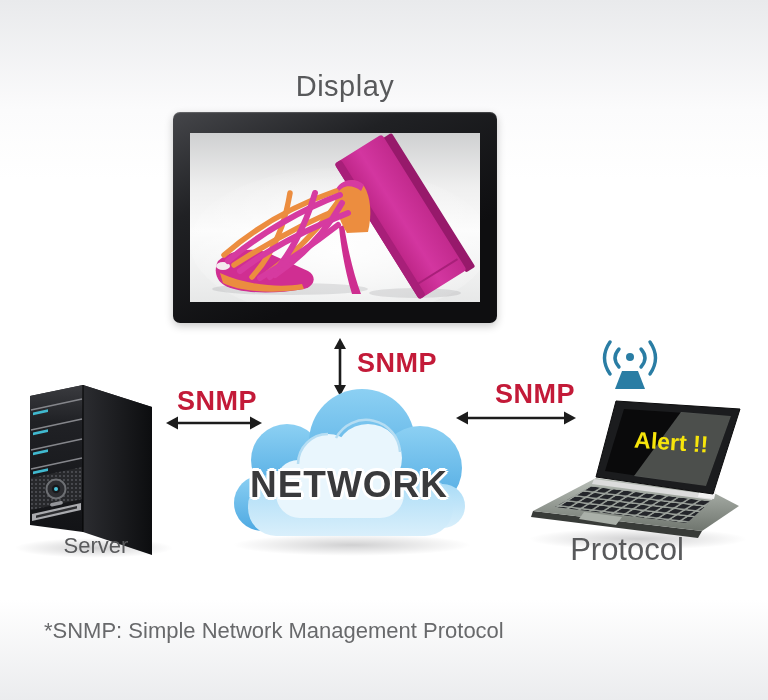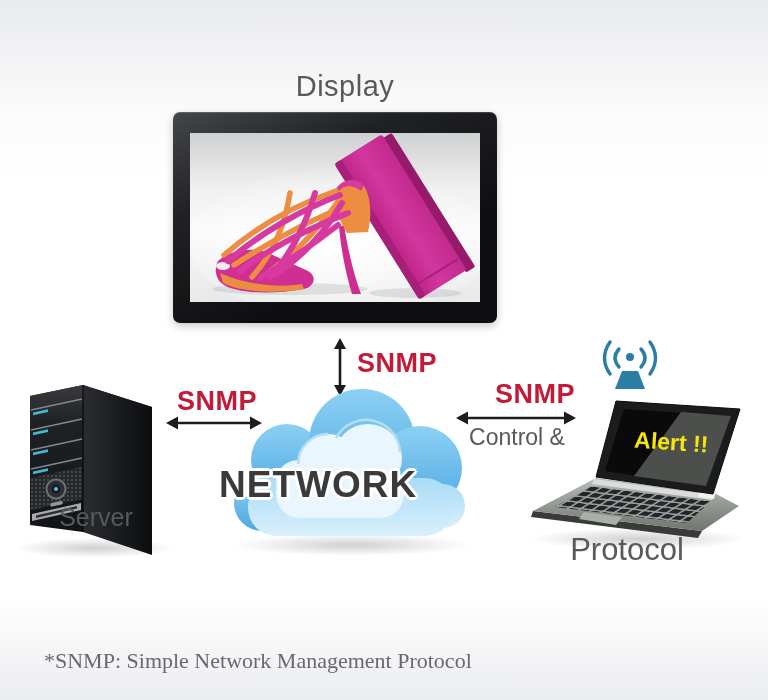--- a/index.html
+++ b/index.html
@@ -2,37 +2,37 @@
 <html><head>
 <meta charset="utf-8">
 <style>
   html,body{margin:0;padding:0;}
   body{width:768px;height:700px;overflow:hidden;font-family:"Liberation Sans",sans-serif;}
   .canvas{position:relative;width:768px;height:700px;
     background:linear-gradient(180deg,#e9eaec 0px,#fbfbfc 110px,#ffffff 180px,#ffffff 600px,#ebecee 700px);padding-left:36px;}
   .abs{position:absolute;}
   .lbl{color:#58595b;text-align:center;}
   .display-lbl{left:245px;top:70px;width:200px;font-size:29px;letter-spacing:.5px;}
-  .server-lbl{left:16px;top:503px;width:160px;font-size:25px;}
+  .server-lbl{left:16px;top:533px;width:160px;font-size:22px;}
   .manager-lbl{left:527px;top:532px;width:200px;font-size:31px;}
   .snmp{color:#c31a38;font-weight:700;font-size:27px;letter-spacing:.5px;}
   .snmp-display{left:357px;top:348px;}
   .snmp-server{left:177px;top:386px;}
   .snmp-manager{left:455px;top:379px;width:160px;text-align:center;}
   .ctrl{left:437px;top:424px;width:160px;color:#58595b;font-size:23px;line-height:26px;text-align:center;}
-  .footnote{left:44px;top:648px;font-size:22px;color:#68696b;font-family:Liberation Serif, serif;}
+  .footnote{left:44px;top:618px;font-size:22px;color:#68696b;}
   
   .monitor{left:173px;top:112px;width:324px;height:211px;border-radius:7px;
     background:linear-gradient(155deg,#45464a 0%,#202124 30%,#0e0e10 70%);
     box-shadow:0 3px 8px rgba(0,0,0,.22), inset 0 1px 1px rgba(255,255,255,.18);}
   .screen{position:absolute;left:17px;top:21px;width:290px;height:169px;background:#e8e8e8;
     box-shadow:inset 0 0 4px rgba(0,0,0,.6);}
   .screen svg{display:block;}
   
-  .network-lbl{left:219px;top:464px;width:260px;text-align:left;font-size:37px;font-weight:700;
+  .network-lbl{left:219px;top:464px;width:260px;text-align:center;font-size:37px;font-weight:700;
     color:#3a3a3c;letter-spacing:1px;
     text-shadow:-2px -2px 0 #fff,2px -2px 0 #fff,-2px 2px 0 #fff,2px 2px 0 #fff,-3px 0 0 #fff,3px 0 0 #fff,0 -3px 0 #fff,0 3px 0 #fff;}
   
   .shadow{background:radial-gradient(ellipse at center,rgba(40,40,45,.22) 0%,rgba(40,40,45,0) 70%);}
   .sh-server{left:14px;top:538px;width:160px;height:20px;}
   .sh-cloud{left:232px;top:534px;width:240px;height:22px;}
   .sh-laptop{left:528px;top:528px;width:220px;height:22px;}
 </style>
 </head>
 <body>
@@ -193,21 +193,20 @@
   </svg>
   <div class="abs network-lbl">NETWORK</div>
 
   <svg class="abs" style="left:456px;top:408px;" width="120" height="20">
     <line x1="10" y1="10" x2="110" y2="10" stroke="#1c1c1c" stroke-width="2.6"></line>
     <path d="M0,10 L12,3.5 L12,16.5 Z" fill="#1c1c1c"></path>
     <path d="M120,10 L108,3.5 L108,16.5 Z" fill="#1c1c1c"></path>
   </svg>
   <div class="abs snmp snmp-manager">SNMP</div>
   <div class="abs ctrl">
-    <div>Control &amp;</div>
   </div>
 
   <svg class="abs" style="left:598px;top:336px;" width="70" height="58">
     <circle cx="32" cy="21" r="4" fill="#2a7da4"></circle>
     <path d="M24,35 L40,35 L47,53 L17,53 Z" fill="#2a7da4"></path>
     <g stroke="#2a7da4" stroke-width="3.4" fill="none" stroke-linecap="round">
       <path d="M21,13 Q13,22 21,31"></path>
       <path d="M12,6 Q1,22 12,38"></path>
       <path d="M43,13 Q51,22 43,31"></path>
       <path d="M52,6 Q63,22 52,38"></path>

